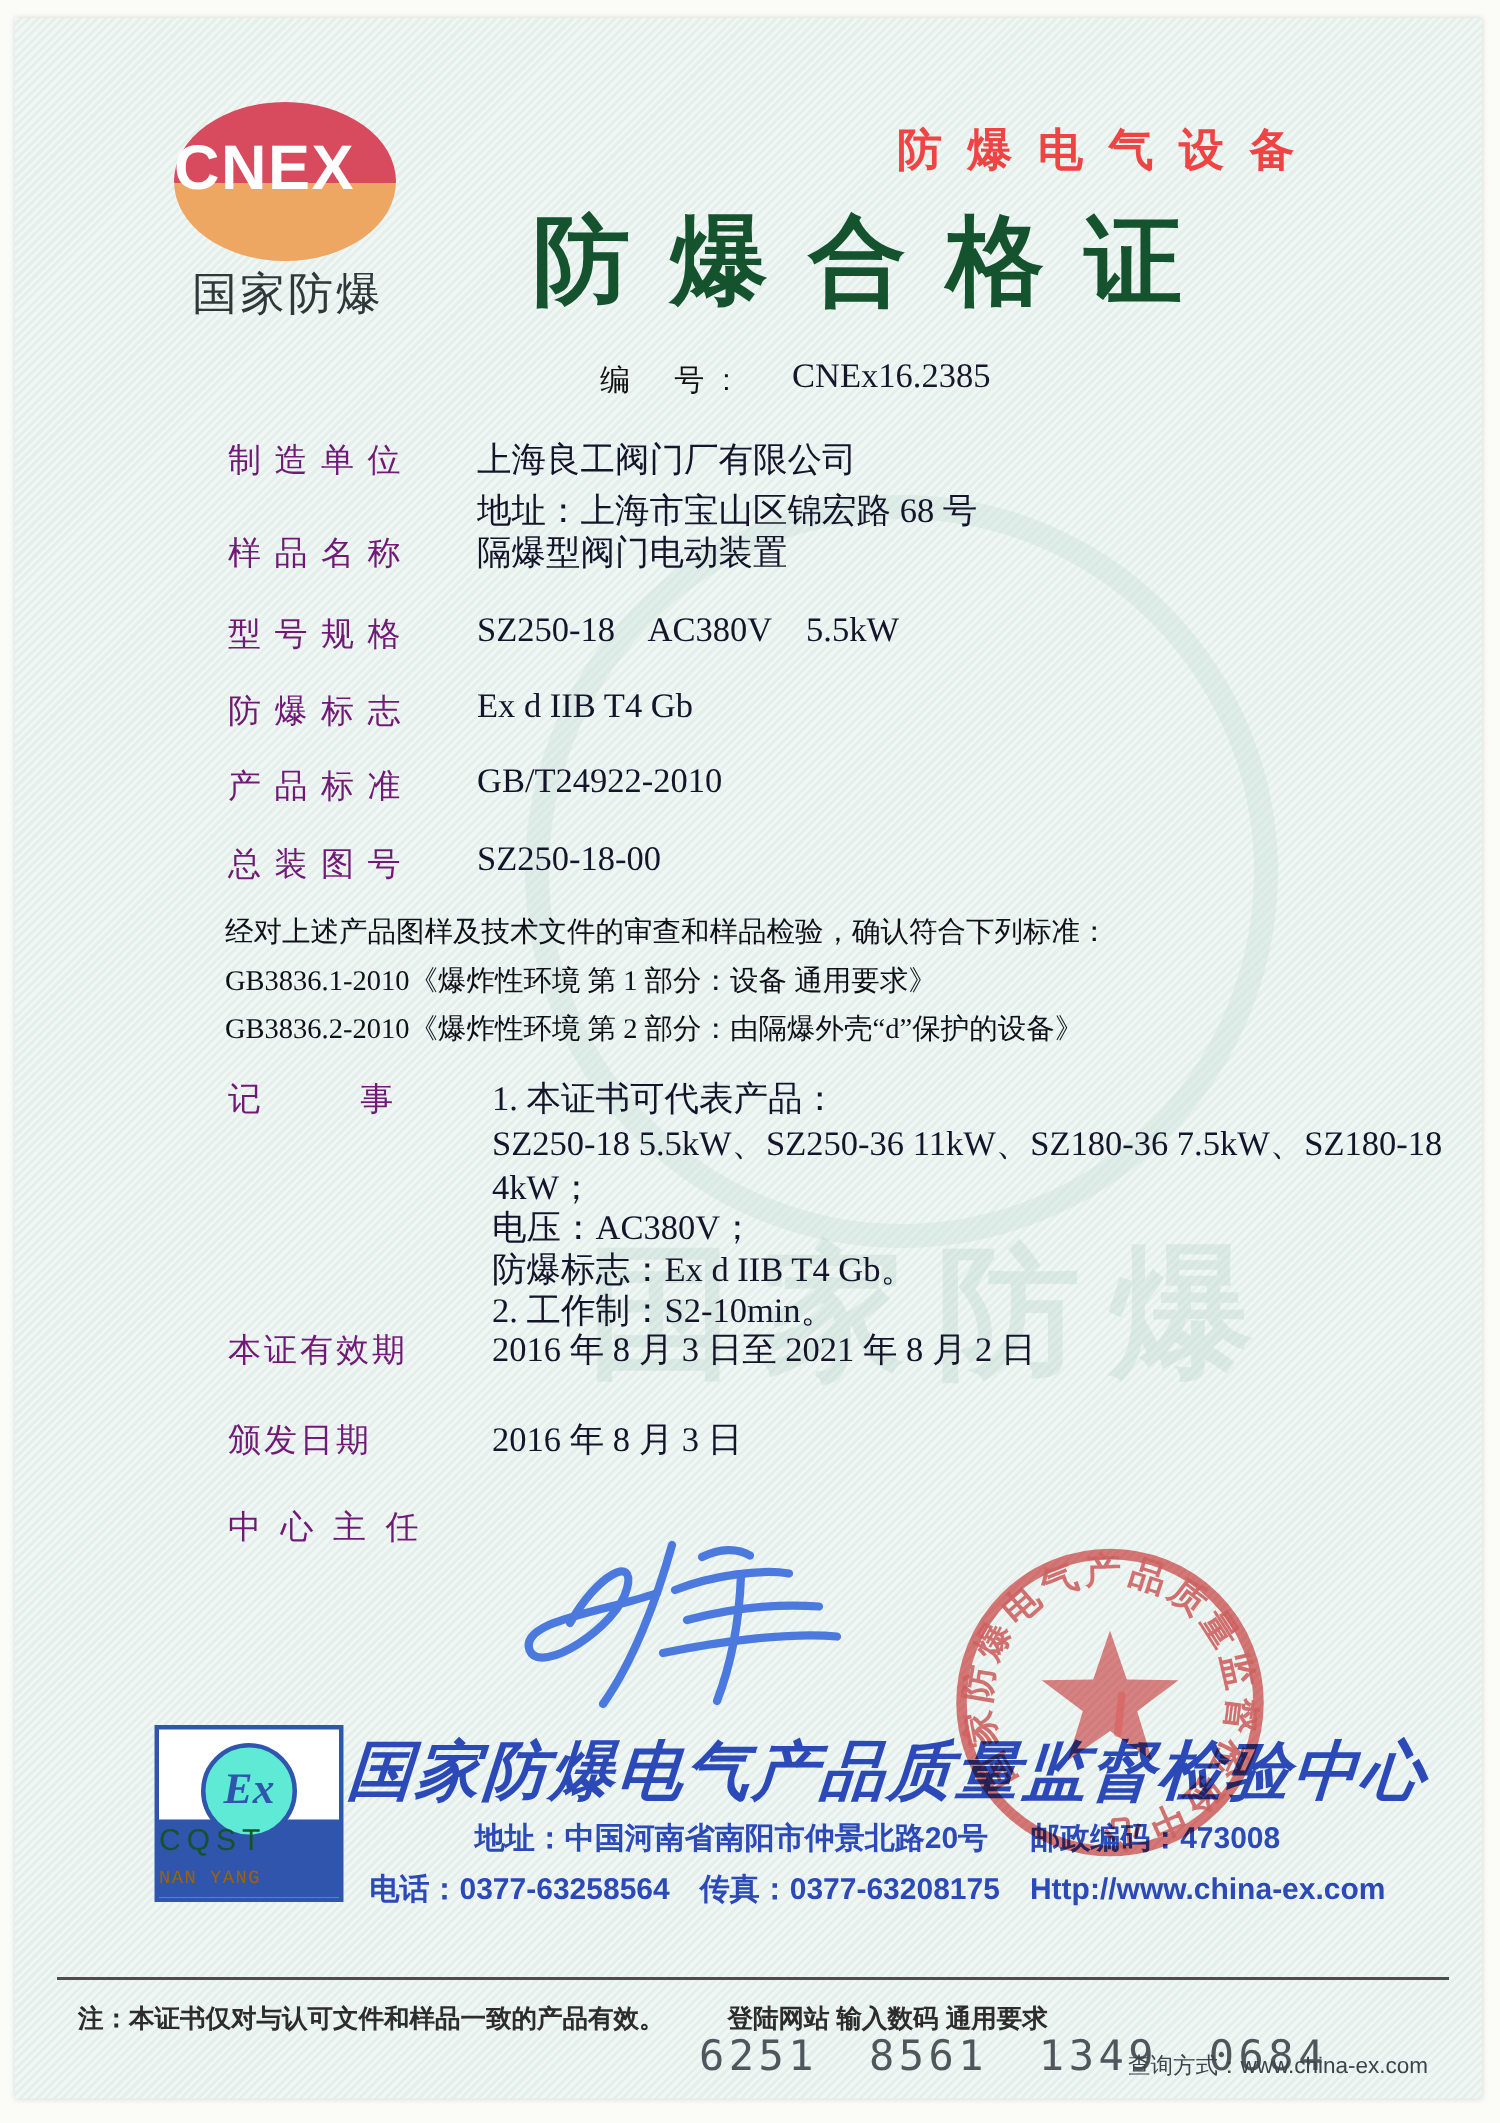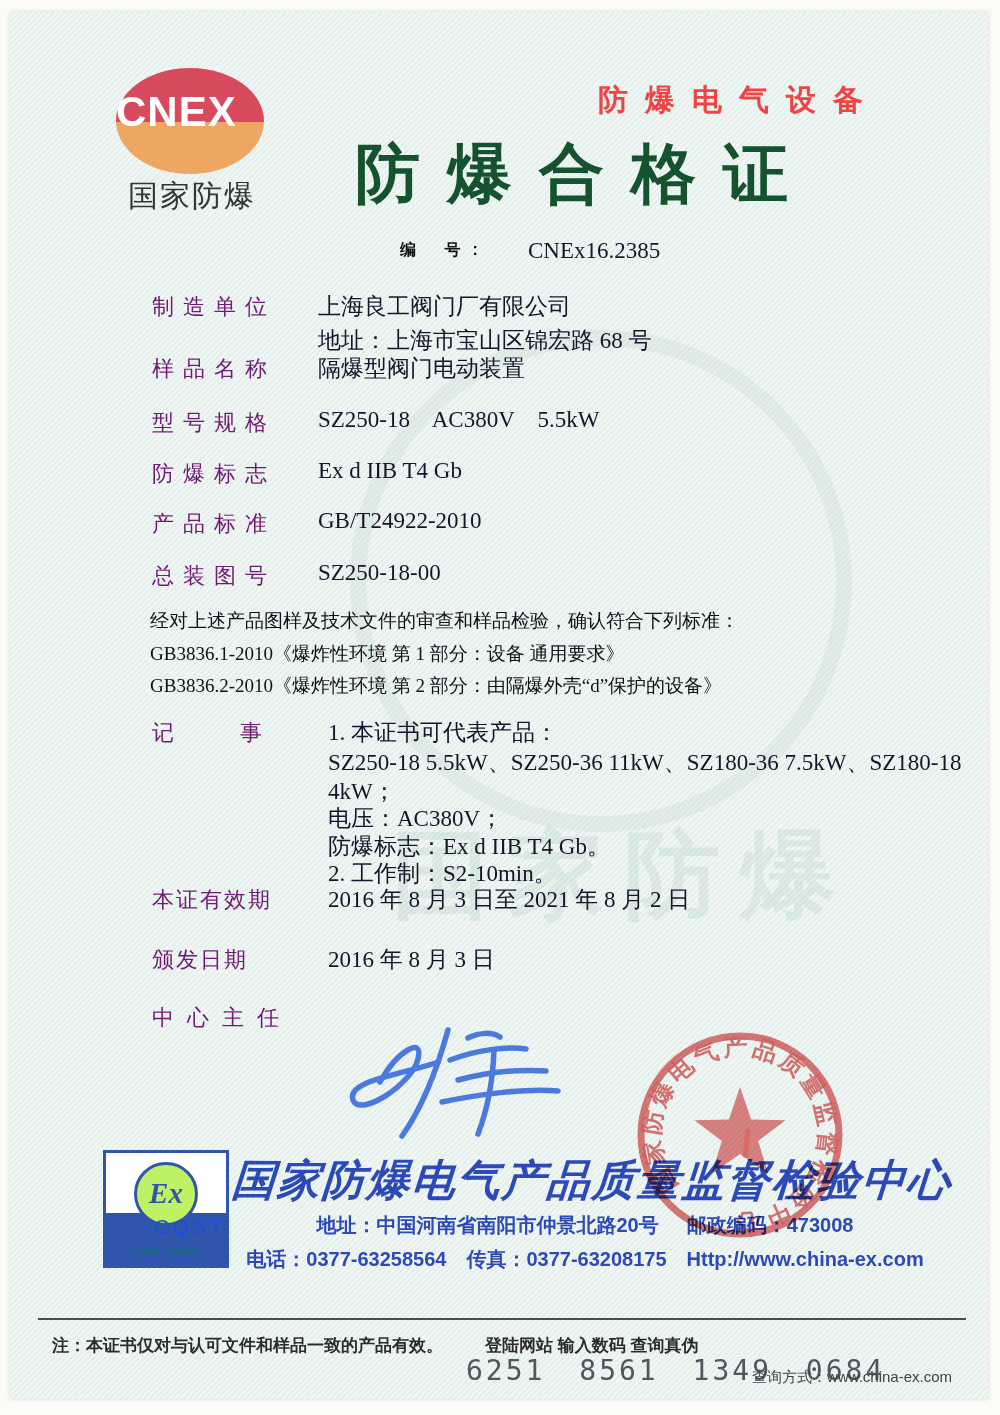--- a/index.html
+++ b/index.html
@@ -19,44 +19,44 @@
     background:linear-gradient(180deg,#d84a5e 0 51%,#eda763 51% 100%);z-index:2;}
   .cnex-word{left:116px;top:88px;width:148px;text-align:left;color:#fff;
     font-size:42px;font-weight:bold;letter-spacing:1px;z-index:3;}
   .cnex-caption{left:92px;top:176px;width:200px;text-align:center;font-size:30px;
     color:#2e3838;letter-spacing:2px;z-index:2;}
   
   .head-sub{left:290px;top:80px;width:590px;text-align:right;font-size:30px;font-weight:bold;
     color:#ef4444;letter-spacing:17px;z-index:2;}
   .head-title{left:265px;top:130px;width:640px;text-align:center;font-size:65px;font-weight:bold;
     color:#14532d;letter-spacing:27px;z-index:2;}
-  .certno-label{left:400px;top:240px;font-size:16px;font-weight:bold;color:#101010;
+  .certno-label{left:400px;top:240px;font-size:20px;font-weight:normal;color:#101010;
     letter-spacing:12px;z-index:2;text-align:right;}
   .certno-value{left:528px;top:238px;font-size:23px;color:#17172c;
     font-family:"Liberation Serif",serif;z-index:2;}
   
   .flabel{left:152px;font-size:22px;color:#701a75;letter-spacing:9px;z-index:2;white-space:nowrap;}
   .fvalue{left:318px;font-size:23px;color:#14142a;font-family:"Liberation Serif",serif;
     z-index:2;white-space:pre;}
   .para{left:150px;font-size:19px;color:#101018;font-family:"Liberation Serif",serif;
     z-index:2;white-space:pre;}
   .sig-svg{left:318px;top:1022px;z-index:2;}
   .stamp{left:633px;top:1028px;width:214px;height:214px;z-index:4;mix-blend-mode:multiply;opacity:.92;}
   
   .cqst{left:103px;top:1150px;width:126px;height:118px;border:3px solid #2f55ad;
     background:#fff;z-index:2;box-sizing:border-box;}
   .cqst-band{position:absolute;left:0;right:0;bottom:0;height:52px;background:#2f55ad;}
   .cqst-circle{position:absolute;left:28px;top:9px;width:58px;height:58px;border:3px solid #2f55ad;
-    border-radius:50%;background:#bef264;text-align:center;line-height:56px;
+    border-radius:50%;background:#5eead4;text-align:center;line-height:56px;
     font-size:29px;font-weight:bold;font-style:italic;color:#2f55ad;
     font-family:"Liberation Serif",serif;z-index:2;}
-  .cqst-cqst{position:absolute;left:0;right:0;bottom:26px;text-align:right;color:#1d4ed8;
+  .cqst-cqst{position:absolute;left:0;right:0;bottom:26px;text-align:left;color:#14532d;
     font-size:20px;letter-spacing:4px;z-index:3;}
-  .cqst-ny{position:absolute;left:0;right:0;bottom:6px;text-align:center;color:#0f766e;
-    font-size:12.5px;letter-spacing:1px;z-index:3;}
+  .cqst-ny{position:absolute;left:0;right:0;bottom:6px;text-align:left;color:#a16207;
+    font-size:12.5px;letter-spacing:1px;z-index:3;font-family:Liberation Mono, monospace;}
   
   .issuer-name{left:232px;top:1152px;width:700px;text-align:center;font-size:43px;font-weight:bold;
     font-style:italic;color:#2c49b8;font-family:"Liberation Serif",serif;
     letter-spacing:2px;z-index:2;white-space:nowrap;transform:skewX(-4deg);}
   .issuer-addr{left:240px;top:1212px;width:690px;text-align:center;font-size:20px;font-weight:bold;
     color:#2c49b8;z-index:2;white-space:nowrap;}
   .issuer-phone{left:232px;top:1246px;width:706px;text-align:center;font-size:20px;font-weight:bold;
     color:#2c49b8;z-index:2;white-space:nowrap;}
   .gap{display:inline-block;width:28px;}
   .gap2{display:inline-block;width:20px;}
@@ -157,16 +157,16 @@
 <div class="abs issuer-name">国家防爆电气产品质量监督检验中心</div>
 <div class="abs issuer-addr">
   <span>地址：中国河南省南阳市仲景北路20号</span><span class="gap"></span><span>邮政编码：473008</span>
 </div>
 <div class="abs issuer-phone">
   <span>电话：0377-63258564</span><span class="gap2"></span><span>传真：0377-63208175</span><span class="gap2"></span><span>Http://www.china-ex.com</span>
 </div>
 
 <div class="abs hr"></div>
 <div class="abs note">
-  <span>注：本证书仅对与认可文件和样品一致的产品有效。</span><span class="sp"></span><span>登陆网站 输入数码 查询真伪</span>
+  <span>注：本证书仅对与认可文件和样品一致的产品有效。</span><span class="sp"></span><span>登陆网站 输入数码 通用要求</span>
 </div>
 <div class="abs code">6251 8561 1349 0684</div>
 <div class="abs query">查询方式：www.china-ex.com</div>
 
 </body></html>

